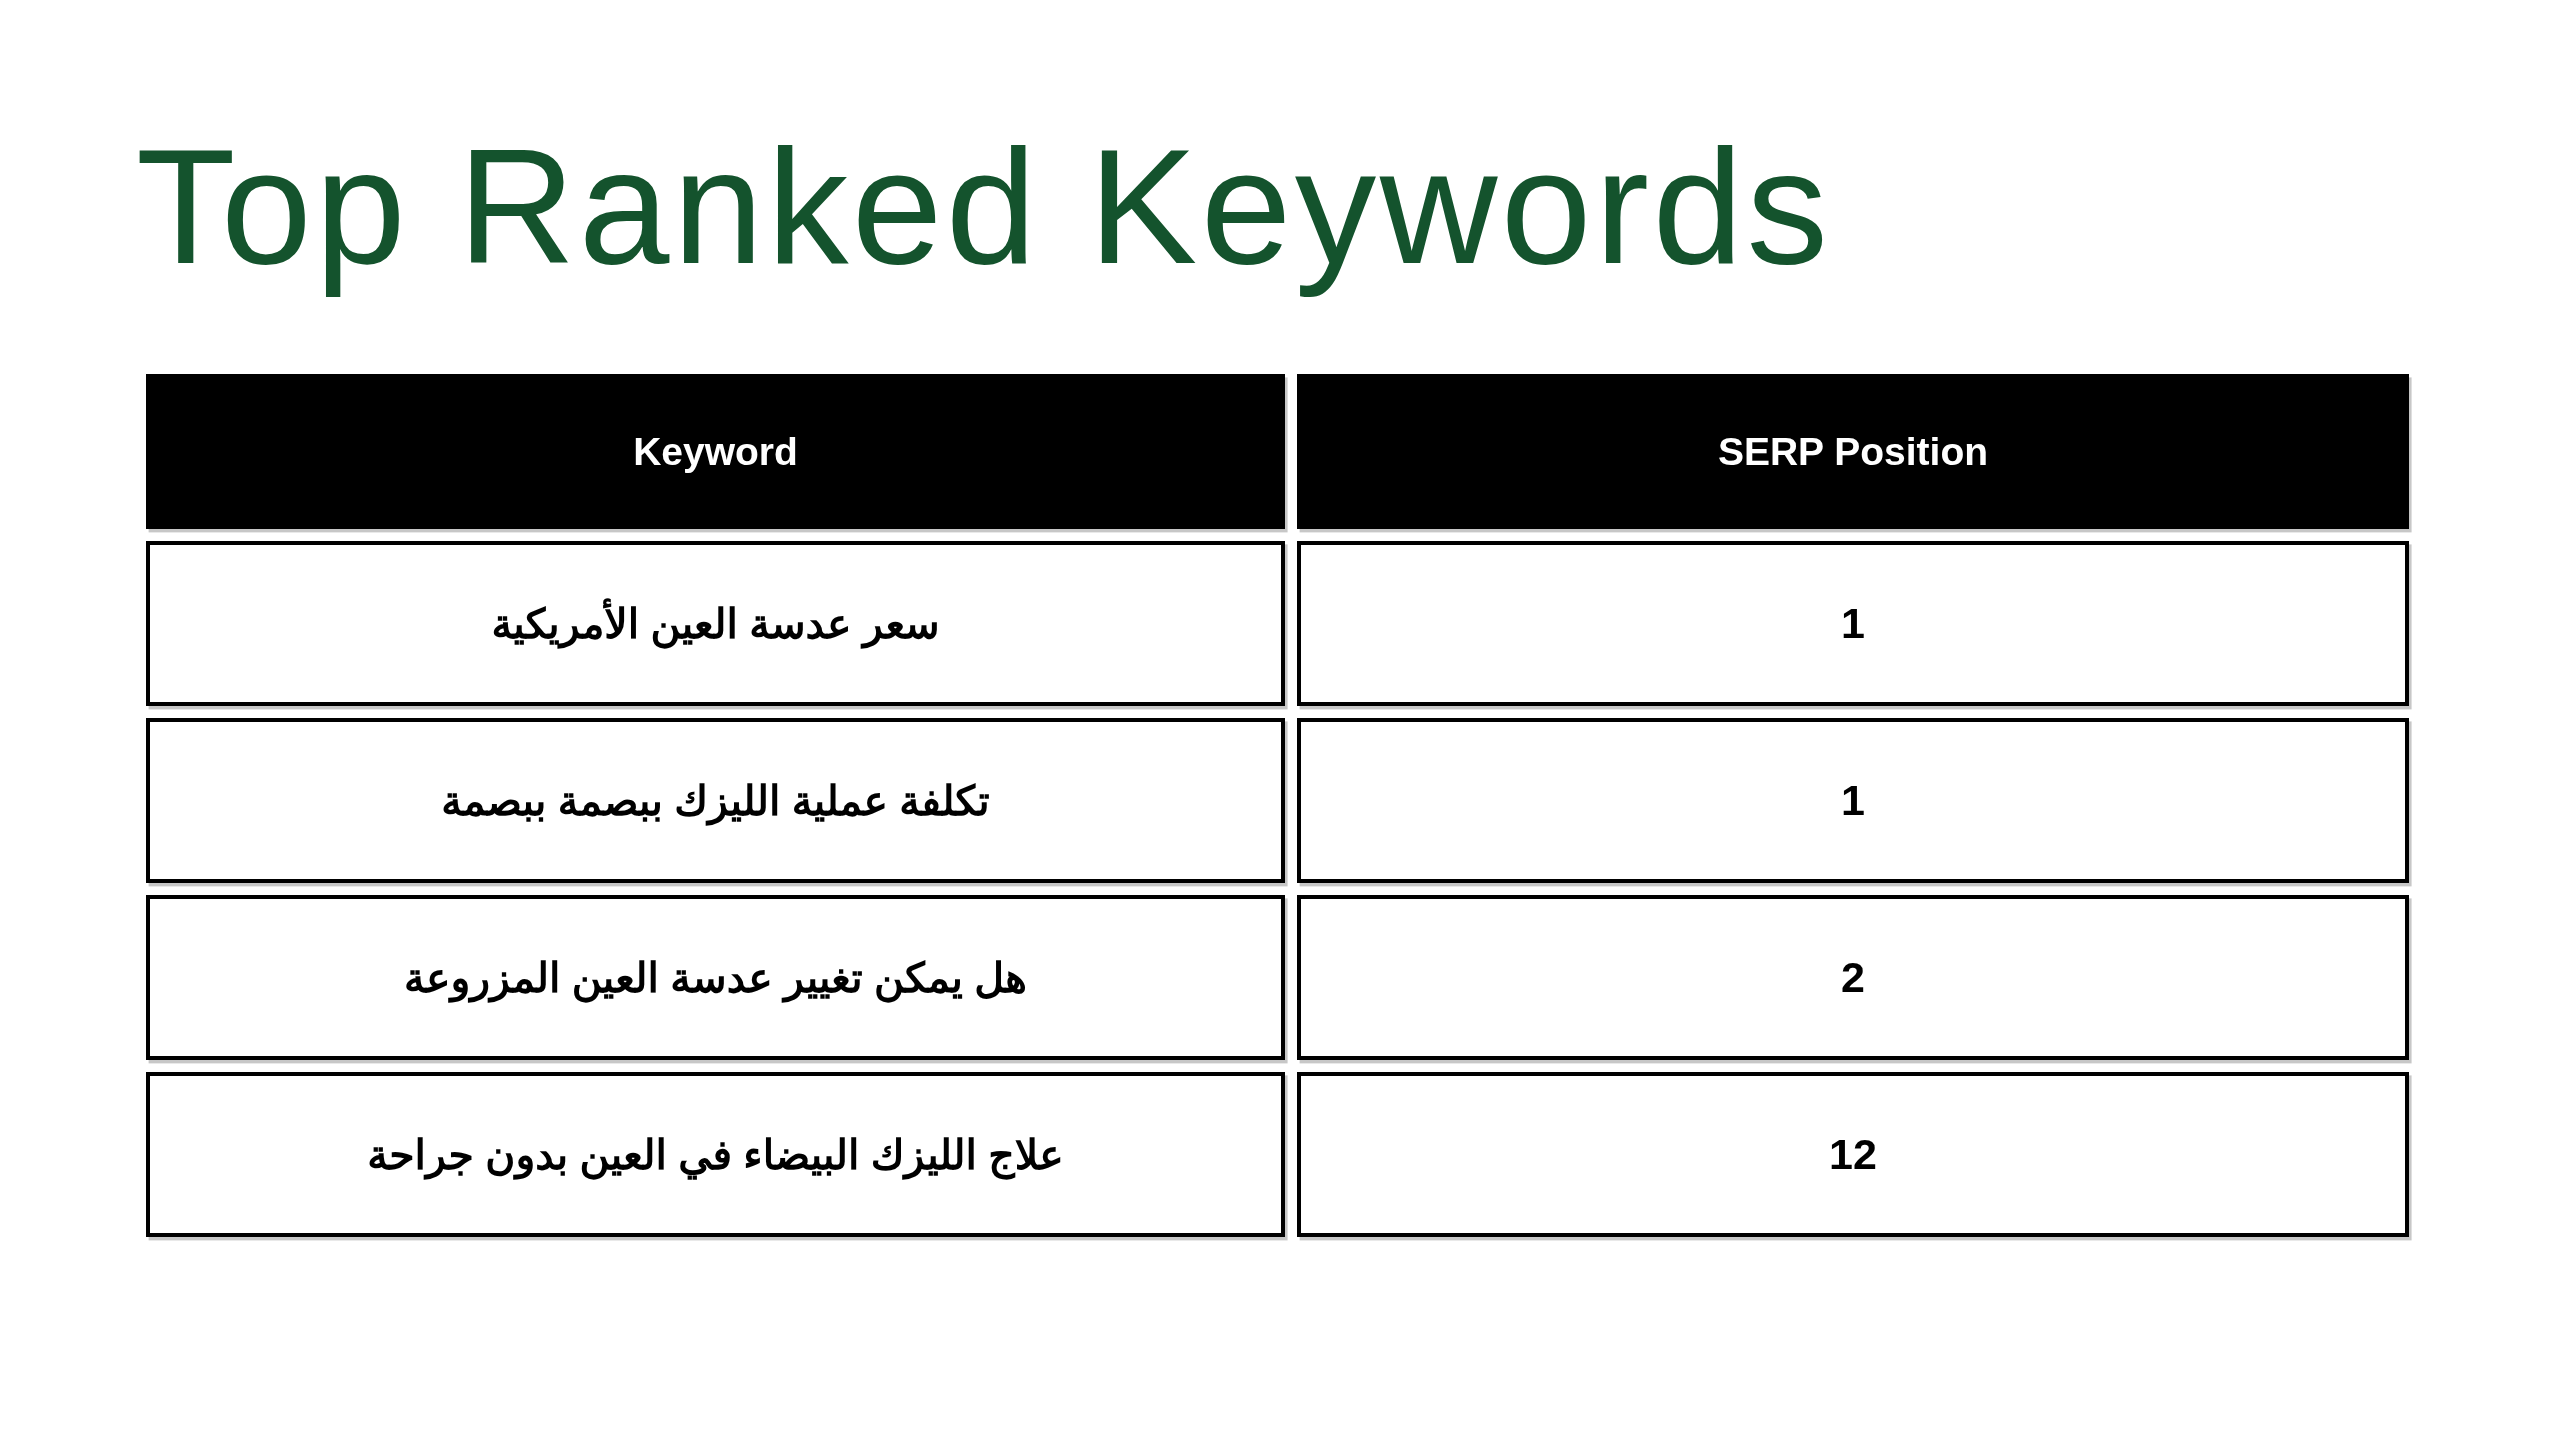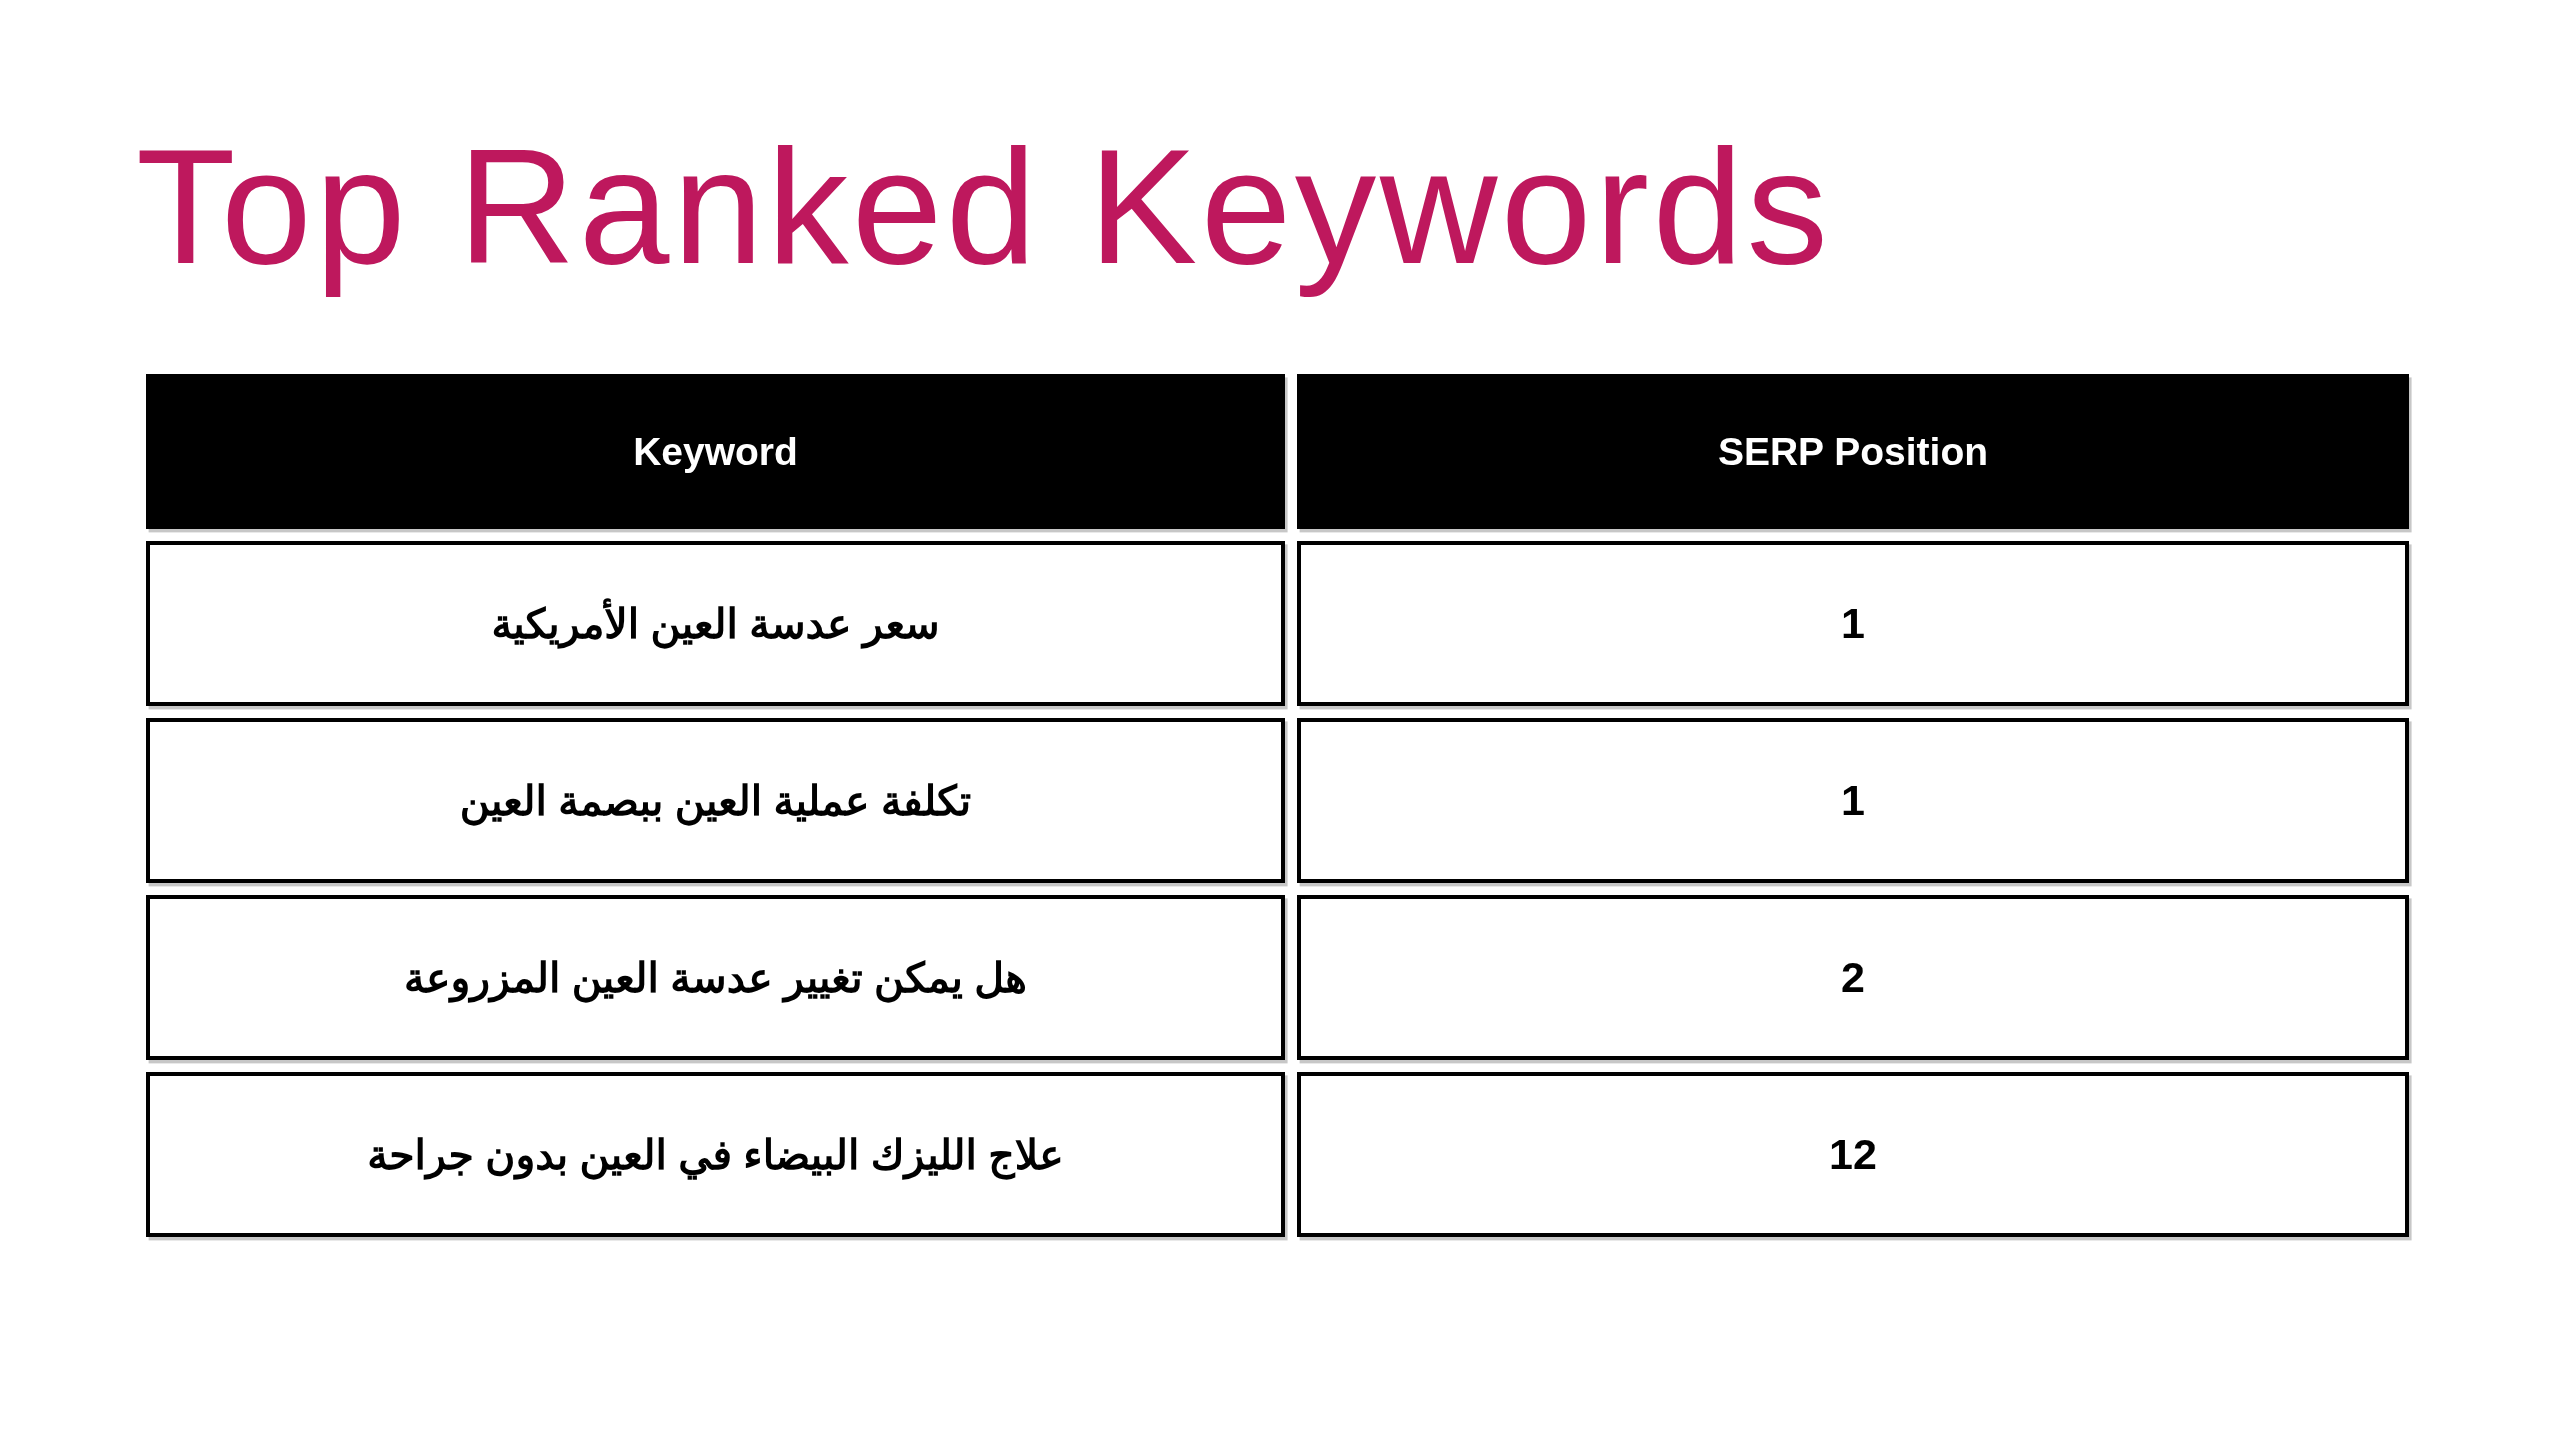--- a/index.html
+++ b/index.html
@@ -18,21 +18,21 @@
   }
   .page-title {
     position: absolute;
     left: 136px;
     top: 105px;
     margin: 0;
     font-size: 163px;
     font-weight: 300;
     letter-spacing: 3.4px;
     line-height: 1.25;
-    color: #be185d;
+    color: #14532d;
     white-space: nowrap;
   }
   .kw-table {
     position: absolute;
     left: 146px;
     top: 374px;
     display: grid;
     grid-template-columns: 1139px 1112px;
     column-gap: 33px;
     row-gap: 27px;
@@ -75,21 +75,21 @@
   <h1 class="page-title">Top Ranked Keywords</h1>
 
   <div class="kw-table">
 
     <div class="cell header-cell">Keyword</div>
     <div class="cell header-cell">SERP Position</div>
 
     <div class="cell body-cell" dir="rtl">سعر عدسة العين الأمريكية</div>
     <div class="cell body-cell pos-cell">1</div>
 
-    <div class="cell body-cell" dir="rtl">تكلفة عملية العين ببصمة العين</div>
+    <div class="cell body-cell" dir="rtl">تكلفة عملية الليزك ببصمة ببصمة</div>
     <div class="cell body-cell pos-cell">1</div>
 
     <div class="cell body-cell" dir="rtl">هل يمكن تغيير عدسة العين المزروعة</div>
     <div class="cell body-cell pos-cell">2</div>
 
     <div class="cell body-cell" dir="rtl">علاج الليزك البيضاء في العين بدون جراحة</div>
     <div class="cell body-cell pos-cell">12</div>
 
   </div>
 </div>

